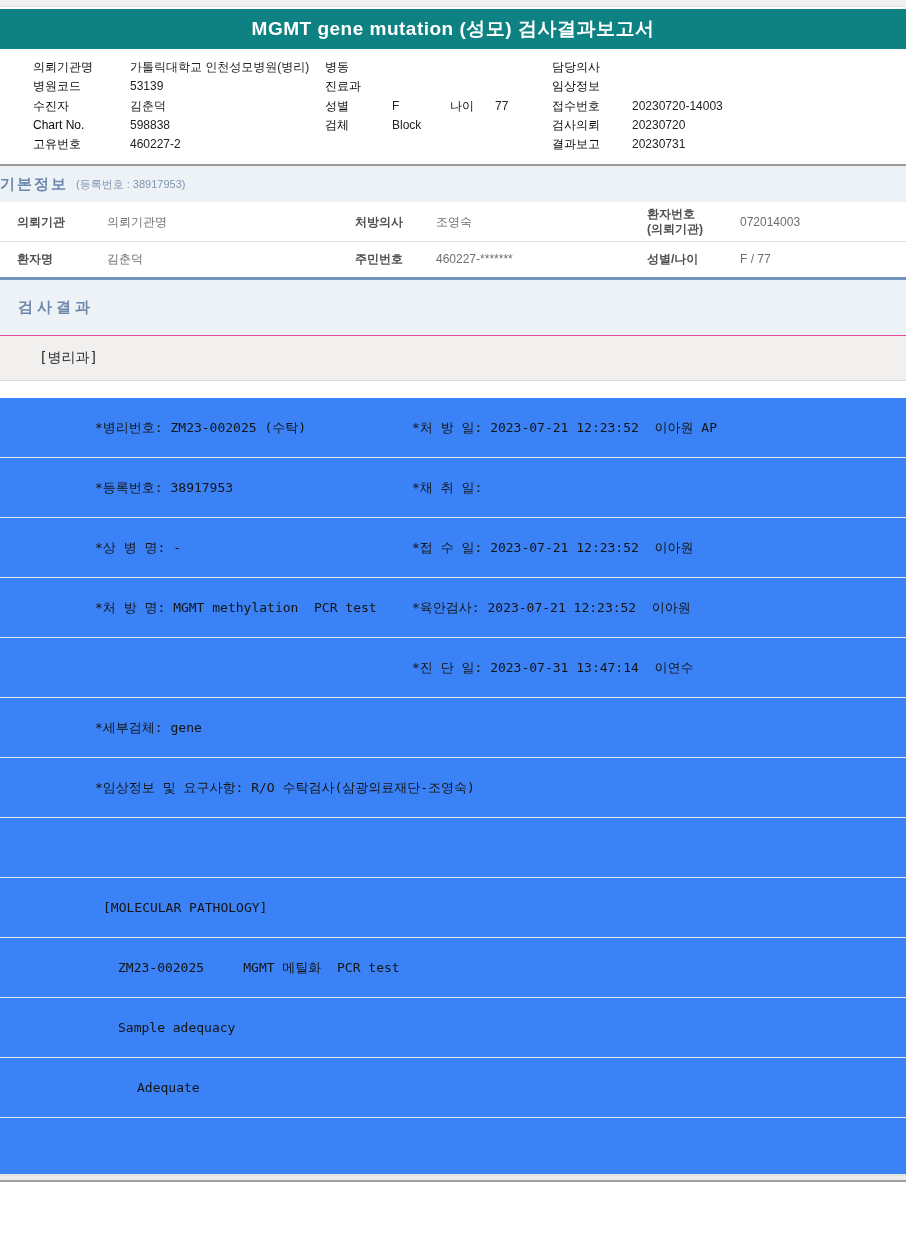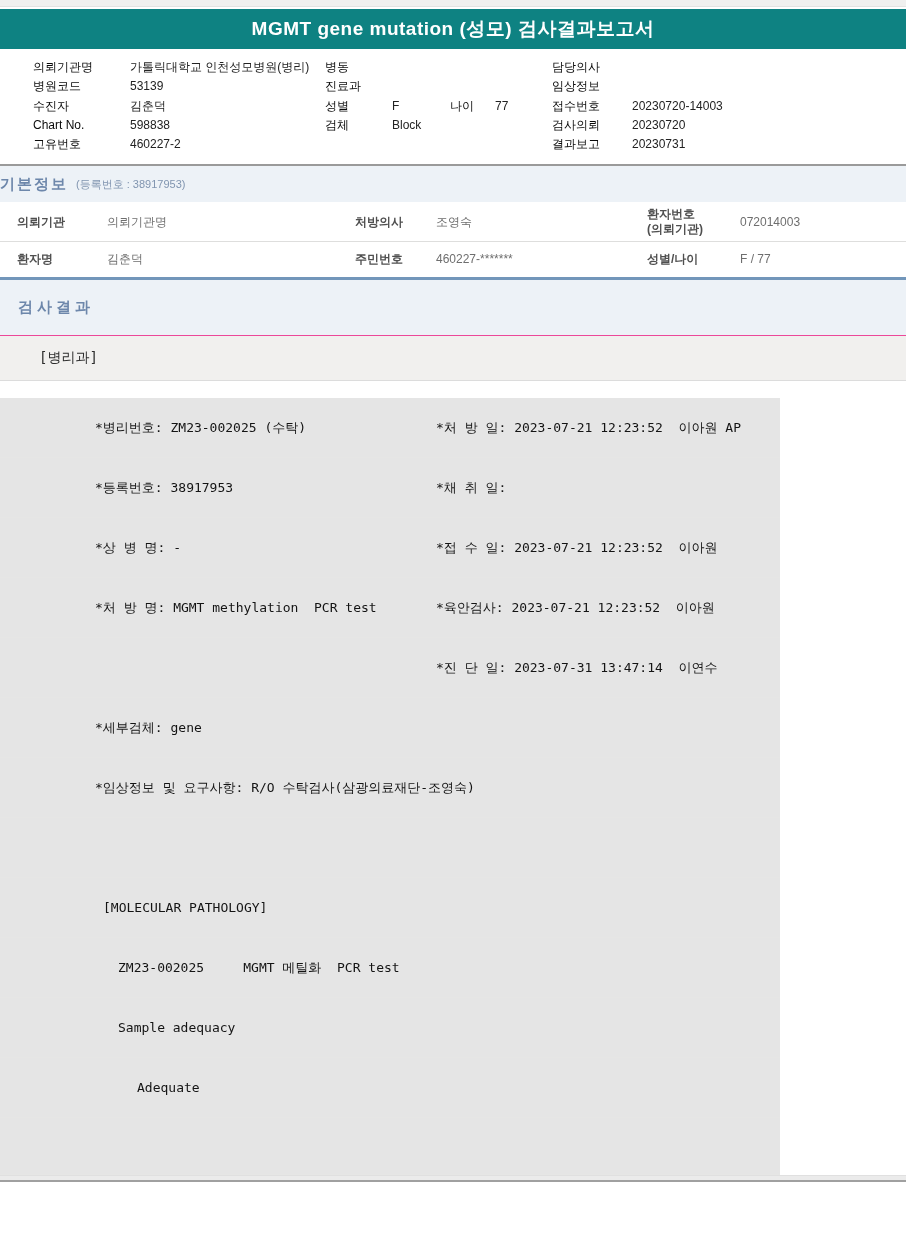--- a/index.html
+++ b/index.html
@@ -42,27 +42,27 @@
   .results-head { position:absolute; top:280px; left:0; width:906px; height:55px;
     background:#edf2f7; display:flex; align-items:center; }
   .results-head .rt { margin-left:18px; font-size:15px; font-weight:bold; color:#6d87ab; letter-spacing:4px; }
 
   .dept-band { position:absolute; top:335px; left:0; width:906px; height:46px;
     background:#f1f0ee; border-top:1px solid #ec4899; border-bottom:1px solid #dcdcdc;
     box-sizing:border-box; display:flex; align-items:center;padding-left:19px; }
   .dept-band .d { margin-left:20px; font-family:"DejaVu Sans Mono", monospace; font-size:14px; color:#2c2c2c; white-space:pre; }
 
   .rows-area { position:absolute; top:398px; left:0; width:906px; }
-  .r-row { position:relative; width:780px; height:60px; border-bottom:1px solid #e6e6e5;
-    box-sizing:border-box; background:#e5e5e5; }
+  .r-row { position:relative; width:906px; height:60px; border-bottom:1px solid #e6e6e5;
+    box-sizing:border-box; background:#3b82f6; }
   .r-row.short { height:57px; }
   .r-cell { position:absolute; top:0; height:100%; display:flex; align-items:center;
     font-family:"DejaVu Sans Mono", monospace; font-size:13px; color:#141414; white-space:pre; }
   .r-left  { left:95px; }
-  .r-right { left:436px; }
+  .r-right { left:412px; }
 
   .bottom-band { position:absolute; top:1175px; left:0; width:906px; height:7px;
     background:#ebebeb; border-top:1px solid #e0e0e0; border-bottom:2px solid #a0a0a0;
     box-sizing:border-box; }
 </style>
 </head>
 <body>
 
 <div class="top-strip"></div>
 

